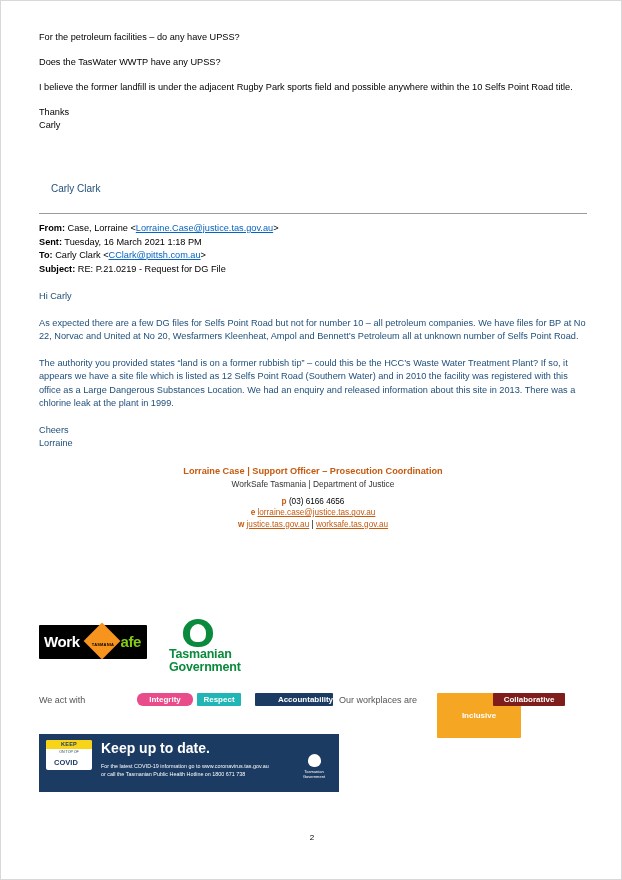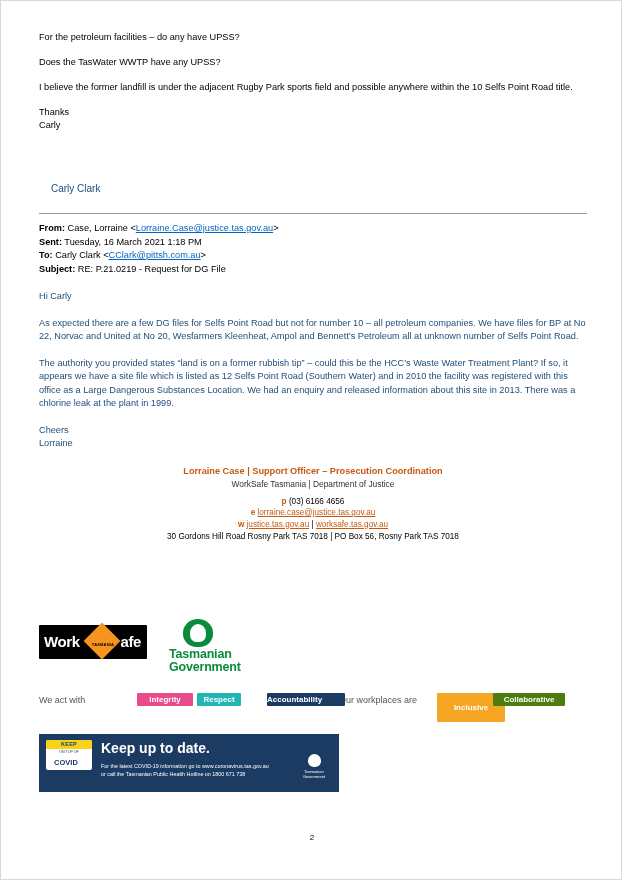--- a/index.html
+++ b/index.html
@@ -133,21 +133,21 @@
     top: 8px;
     color: #fff;
     font-size: 15px;
     font-weight: bold;
     letter-spacing: -0.4px;
   }
   .worksafe-logo .ws-text2 {
     position: absolute;
     right: 6px;
     top: 8px;
-    color: #ffffff;
+    color: #84cc16;
     font-size: 15px;
     font-weight: bold;
     letter-spacing: -0.4px;
   }
   .worksafe-logo .diamond {
     position: absolute;
     left: 50px;
     top: 3px;
     width: 26px;
     height: 26px;
@@ -362,21 +362,20 @@
       <p class="nogap">Cheers</p>
       <p>Lorraine</p>
     </div>
 
     <div class="sigblock">
       <p class="sig-title">Lorraine Case | Support Officer – Prosecution Coordination</p>
       <p class="sig-sub">WorkSafe Tasmania | Department of Justice</p>
       <p class="sig-contact"><span class="k">p</span> <span>(03) 6166 4656</span></p>
       <p class="sig-contact"><span class="k">e</span> <span class="link" style="color:#c55a11;">lorraine.case@justice.tas.gov.au</span></p>
       <p class="sig-contact"><span class="k">w</span> <span class="link" style="color:#c55a11;">justice.tas.gov.au</span> <span>|</span> <span class="link" style="color:#c55a11;text-decoration:underline;">worksafe.tas.gov.au</span></p>
-      <p class="sig-addr">30 Gordons Hill Road Rosny Park TAS 7018 | PO Box 56, Rosny Park TAS 7018</p>
     </div>
 
   </div>
 
   <div class="logos">
     <div class="worksafe-logo">
       <span class="ws-text">Work</span>
       <span class="diamond"></span>
       <span class="diamond-label">TASMANIA</span>
       <span class="ws-text2">afe</span>
@@ -384,25 +383,25 @@
     <div class="tasgov-logo">
       <span class="emblem"></span>
       <span class="tg-t1">Tasmanian</span>
       <span class="tg-t2">Government</span>
     </div>
   </div>
 
   <div class="values">
     <span class="phrase" style="left:0;">We act with</span>
     <span class="phrase" style="left:300px;">Our workplaces are</span>
-    <span class="chip" id="chip0" style="left: 98px; width: 56px; text-align: center; padding: 0px; background: rgb(232, 76, 138);">Integrity</span>
+    <span class="chip" id="chip0" style="left: 98px; width: 56px; text-align: center; padding: 0px; background: rgb(232, 76, 138); border-radius: 6px;">Integrity</span>
     <span class="chip" id="chip1" style="left: 158px; width: 44px; text-align: center; padding: 0px; background: rgb(33, 181, 181);">Respect</span>
-    <span class="chip" id="chip2" style="left: 228px; width: 78px; text-align: left; padding: 0px; background: rgb(27, 59, 99);">Accountability</span>
-    <span class="chip" id="chip3" style="left: 398px; width: 52px; text-align: center; padding: 8px; background: rgb(245, 166, 35);">Inclusive</span>
-    <span class="chip" id="chip4" style="left: 454px; width: 72px; text-align: center; padding: 0px; background: #4d7c0f;">Collaborative</span>
+    <span class="chip" id="chip2" style="left: 216px; width: 78px; text-align: right; padding: 0px; background: rgb(27, 59, 99);">Accountability</span>
+    <span class="chip" id="chip3" style="left: 398px; width: 52px; text-align: center; padding: 16px; background: rgb(245, 166, 35);">Inclusive</span>
+    <span class="chip" id="chip4" style="left: 454px; width: 72px; text-align: center; padding: 0px; background: #7f1d1d;">Collaborative</span>
   </div>
 
   <div class="covid">
     <div class="badge">
       <div class="b1">KEEP</div>
       <div class="b2">ON TOP OF</div>
       <div class="b3">COVID</div>
     </div>
     <div class="headline">Keep up to date.</div>
     <div class="sub1">For the latest COVID-19 information go to www.coronavirus.tas.gov.au</div>

